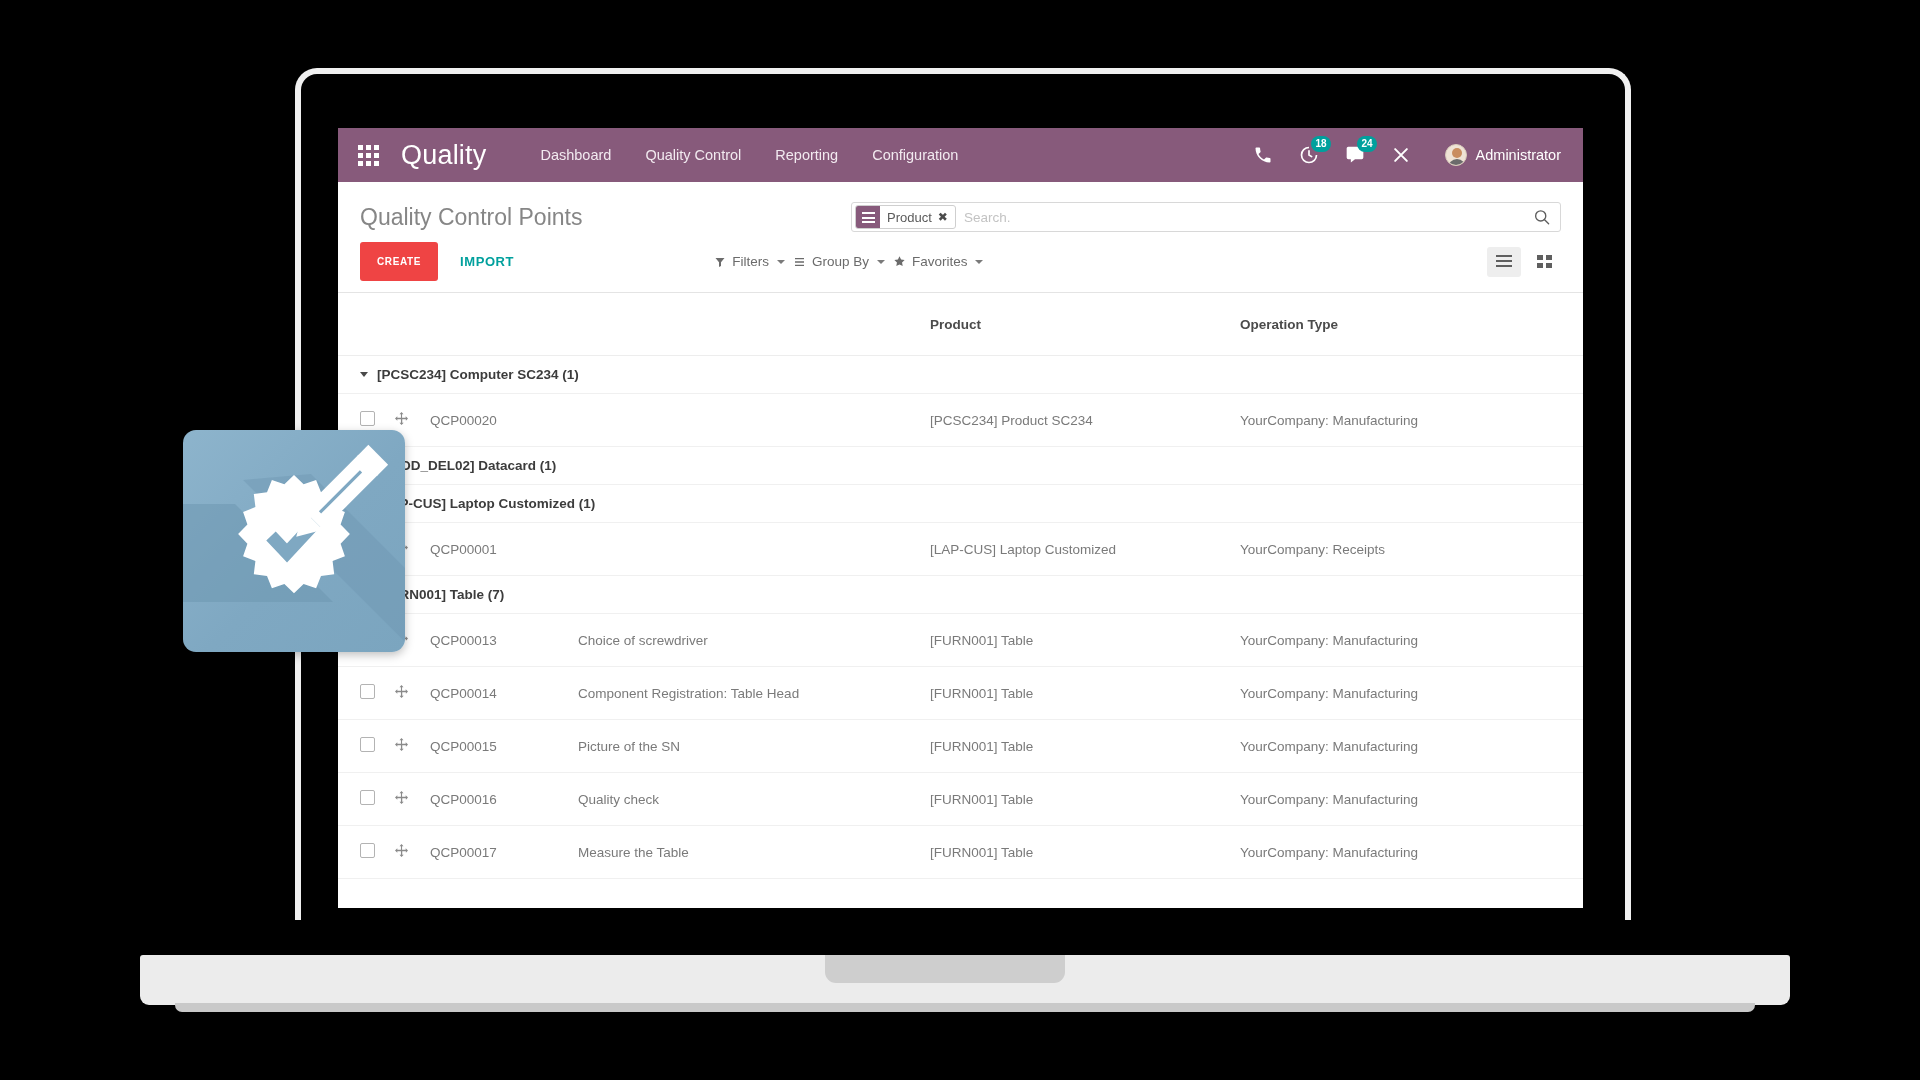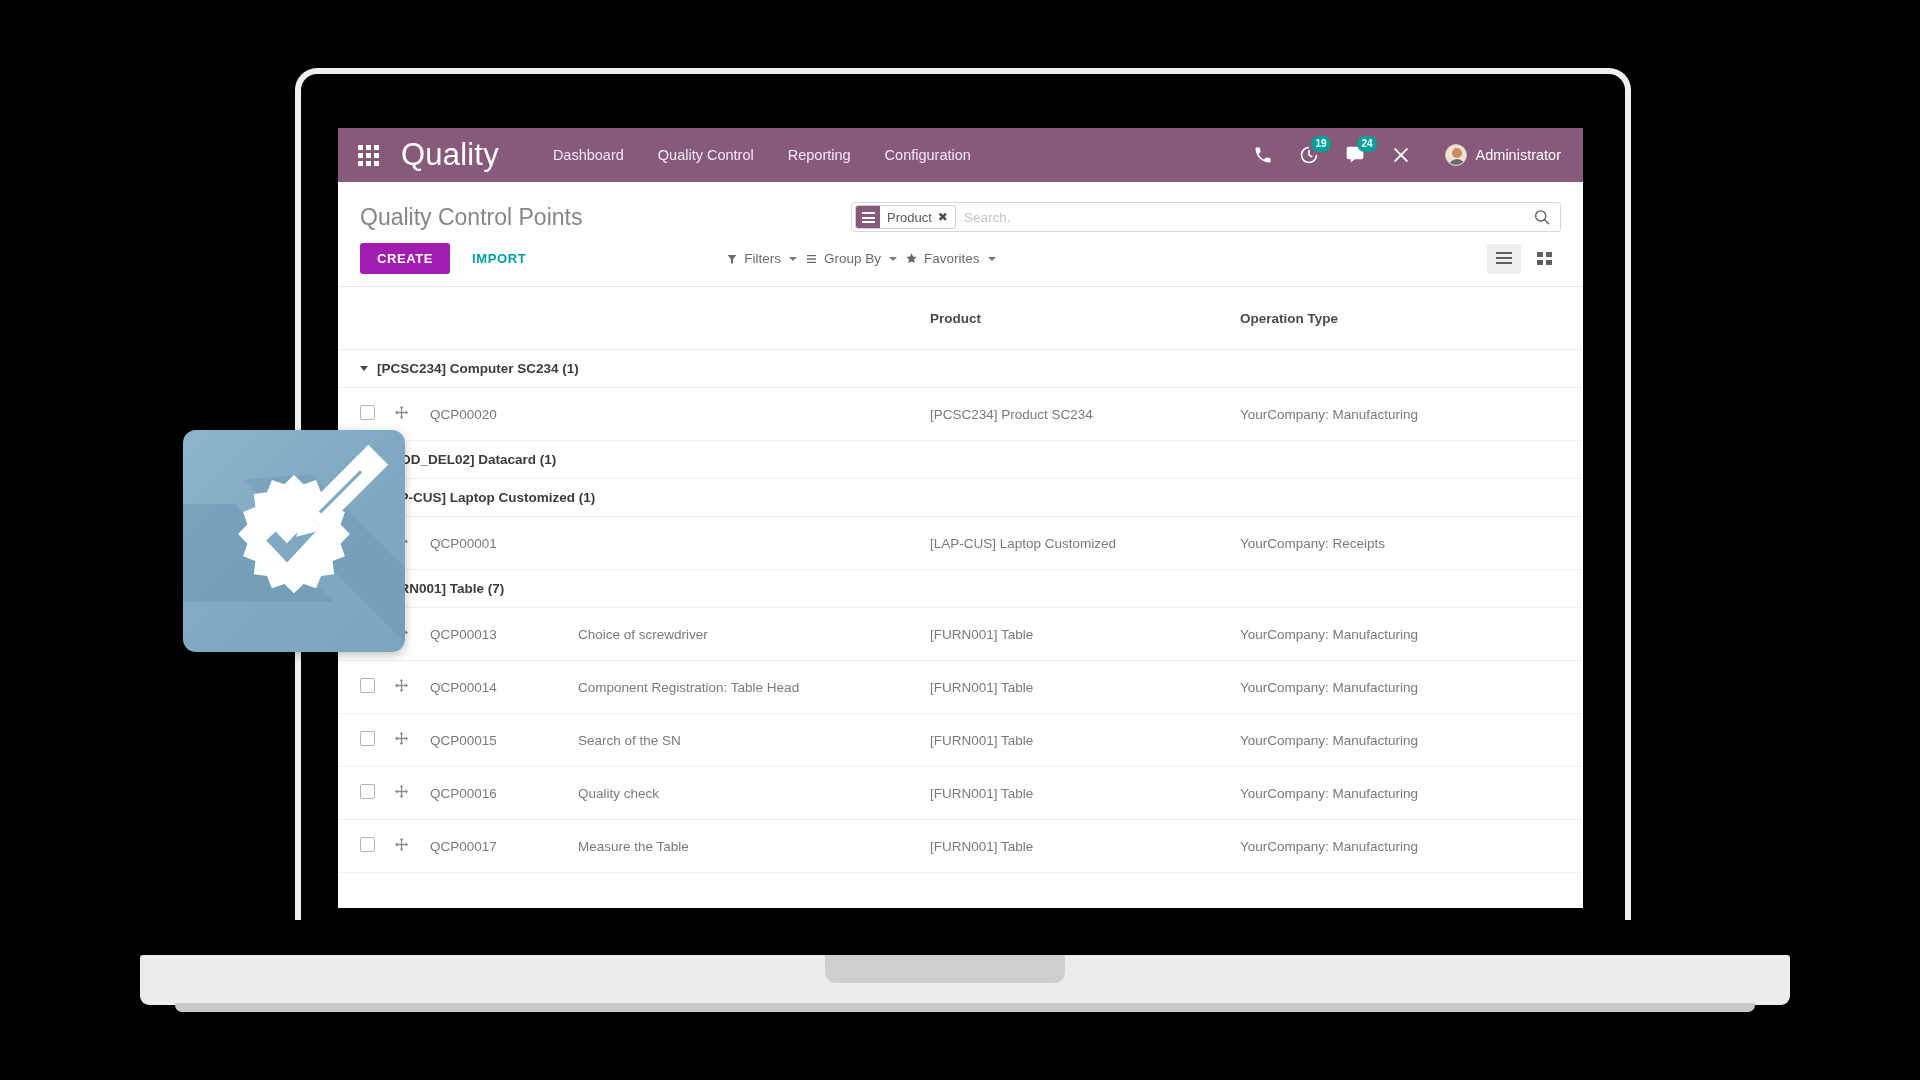--- a/index.html
+++ b/index.html
@@ -73,21 +73,21 @@
     grid-template-rows: repeat(3, 5px);
     gap: 3px;
     margin-right: 22px;
     cursor: pointer;
   }
   #apps-grid-icon i {
     display: block; width: 5px; height: 5px;
     background: #ffffff;
   }
   #brand-name {
-    font-size: 31px;
+    font-size: 27px;
     font-weight: 400;
     letter-spacing: .2px;
     margin-right: 54px;
     color: #fff;
     white-space: nowrap;
   }
   .nav-menu-item {
     font-size: 14.5px;
     color: #f2eaf0;
     margin-right: 34px;
@@ -226,28 +226,28 @@
     display: flex; align-items: center;
     cursor: pointer;
   }
 
   #cp-row-2 {
     display: flex;
     align-items: center;
     padding: 10px 22px 11px 22px;
   }
   #create-button {
-    background: #a21caf;
+    background: #ef4444;
     color: #ffffff;
-    font-size: 13px;
+    font-size: 10px;
     font-weight: 700;
     letter-spacing: .6px;
     border: none;
     border-radius: 3px;
-    padding: 8px 17px;
+    padding: 14px 17px;
     cursor: pointer;
     font-family: "Liberation Sans", sans-serif;
   }
   #import-button {
     background: transparent;
     color: #00A09D;
     font-size: 13px;
     font-weight: 700;
     letter-spacing: .6px;
     border: none;
@@ -424,21 +424,21 @@
           <svg class="systray-icon" viewBox="0 0 24 24">
             <path fill="#ffffff" d="M6.6 10.8c1.4 2.8 3.8 5.1 6.6 6.6l2.2-2.2c.3-.3.7-.4 1-.2 1.2.4 2.4.6 3.6.6.6 0 1 .4 1 1V20c0 .6-.4 1-1 1C10.6 21 3 13.4 3 4c0-.6.4-1 1-1h3.5c.6 0 1 .4 1 1 0 1.3.2 2.5.6 3.6.1.4 0 .8-.2 1.1l-2.3 2.1z"></path>
           </svg>
         </div>
 
         <div class="systray-item">
           <svg class="systray-icon" viewBox="0 0 24 24">
             <path fill="none" stroke="#ffffff" stroke-width="2" d="M21 12a9 9 0 1 1-9-9"></path>
             <path fill="none" stroke="#ffffff" stroke-width="2" stroke-linecap="round" d="M12 7v5l3.2 2"></path>
           </svg>
-          <span class="systray-badge">19</span>
+          <span class="systray-badge">18</span>
         </div>
 
         <div class="systray-item">
           <svg class="systray-icon" viewBox="0 0 24 24">
             <path fill="#ffffff" d="M20 2H4a2 2 0 0 0-2 2v11a2 2 0 0 0 2 2h3v4l5-4h8a2 2 0 0 0 2-2V4a2 2 0 0 0-2-2z"></path>
           </svg>
           <span class="systray-badge">24</span>
         </div>
 
         <div class="systray-item">
@@ -620,21 +620,21 @@
               <td class="col-title cell-title">Component Registration: Table Head</td>
               <td class="col-product">[FURN001] Table</td>
               <td class="col-optype">YourCompany: Manufacturing</td>
             </tr>
             <tr>
               <td class="col-check"><span class="row-checkbox"></span></td>
               <td class="col-handle"><span class="drag-handle"><svg width="15" height="15" viewBox="0 0 24 24">
                     <path fill="#8a8a8a" d="M12 1.6l3.2 3.4h-2.3v5.8h5.8V8.5L22.4 12 19 15.4v-2.3h-5.8v5.8h2.3L12 22.4 8.8 18.9h2.3v-5.8H5.3v2.3L1.6 12 5.3 8.5v2.3h5.8V5h-2.3z"></path>
                   </svg></span></td>
               <td class="col-name cell-name">QCP00015</td>
-              <td class="col-title cell-title">Search of the SN</td>
+              <td class="col-title cell-title">Picture of the SN</td>
               <td class="col-product">[FURN001] Table</td>
               <td class="col-optype">YourCompany: Manufacturing</td>
             </tr>
             <tr>
               <td class="col-check"><span class="row-checkbox"></span></td>
               <td class="col-handle"><span class="drag-handle"><svg width="15" height="15" viewBox="0 0 24 24">
                     <path fill="#8a8a8a" d="M12 1.6l3.2 3.4h-2.3v5.8h5.8V8.5L22.4 12 19 15.4v-2.3h-5.8v5.8h2.3L12 22.4 8.8 18.9h2.3v-5.8H5.3v2.3L1.6 12 5.3 8.5v2.3h5.8V5h-2.3z"></path>
                   </svg></span></td>
               <td class="col-name cell-name">QCP00016</td>
               <td class="col-title cell-title">Quality check</td>

